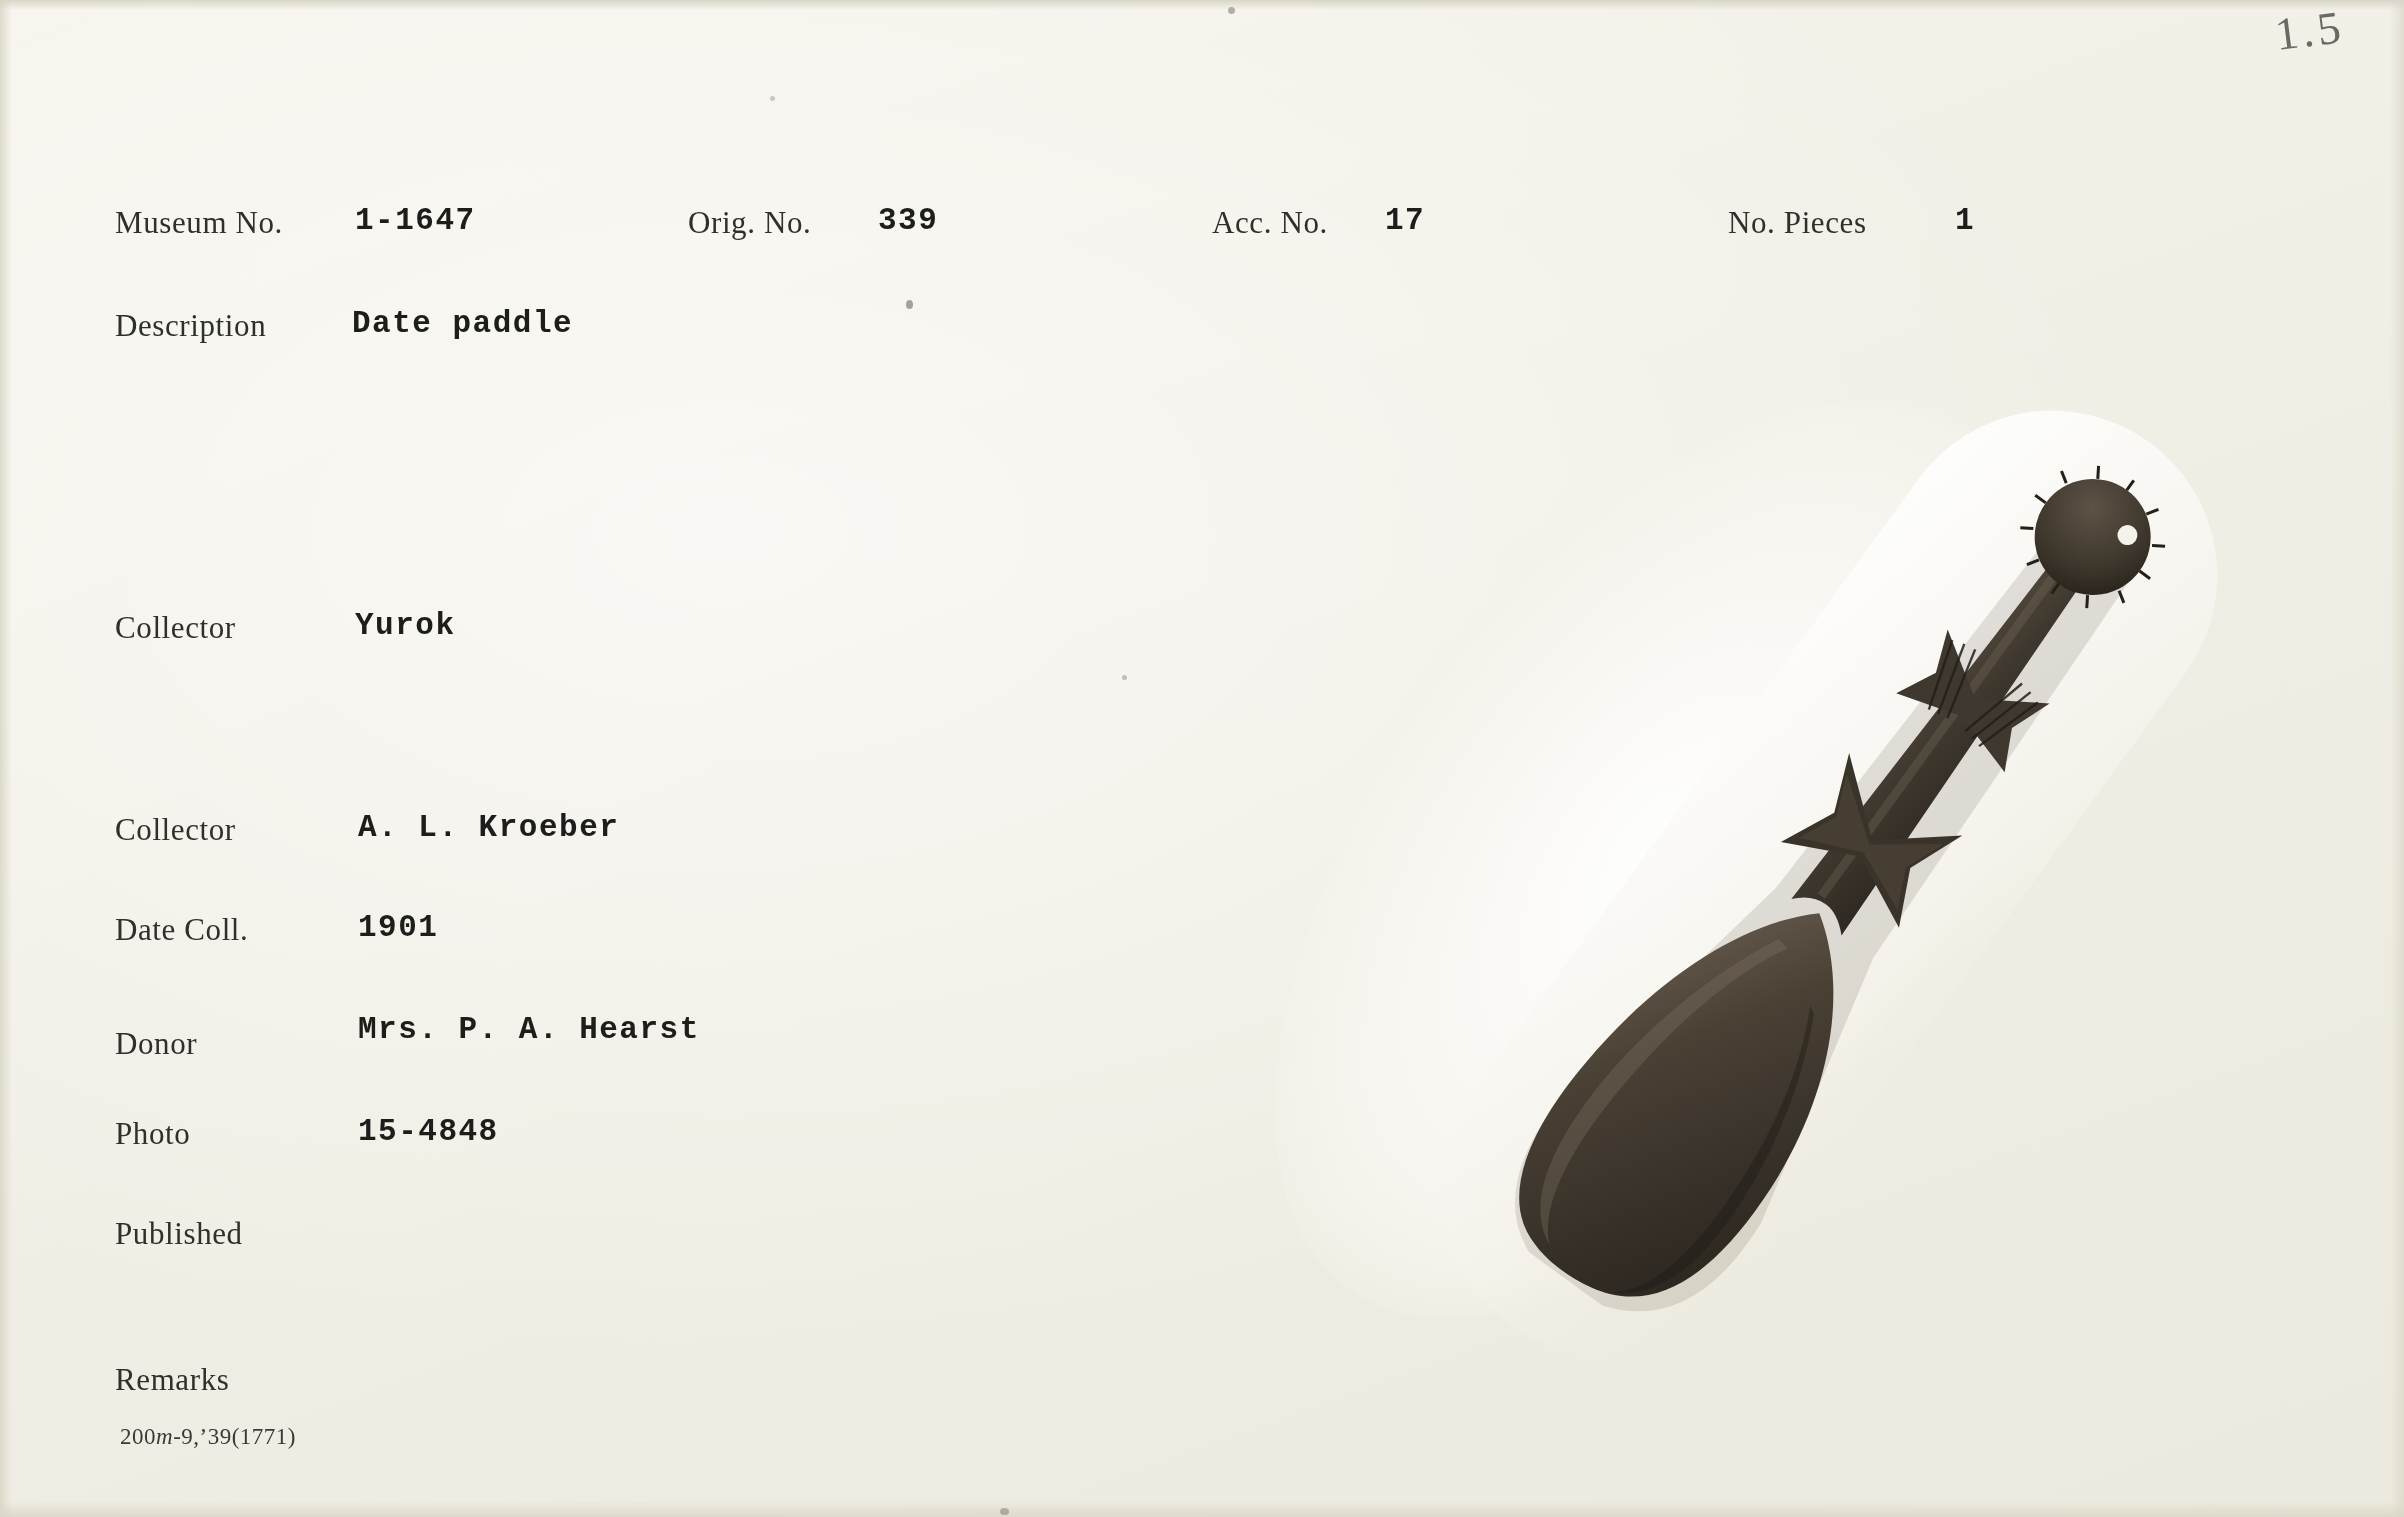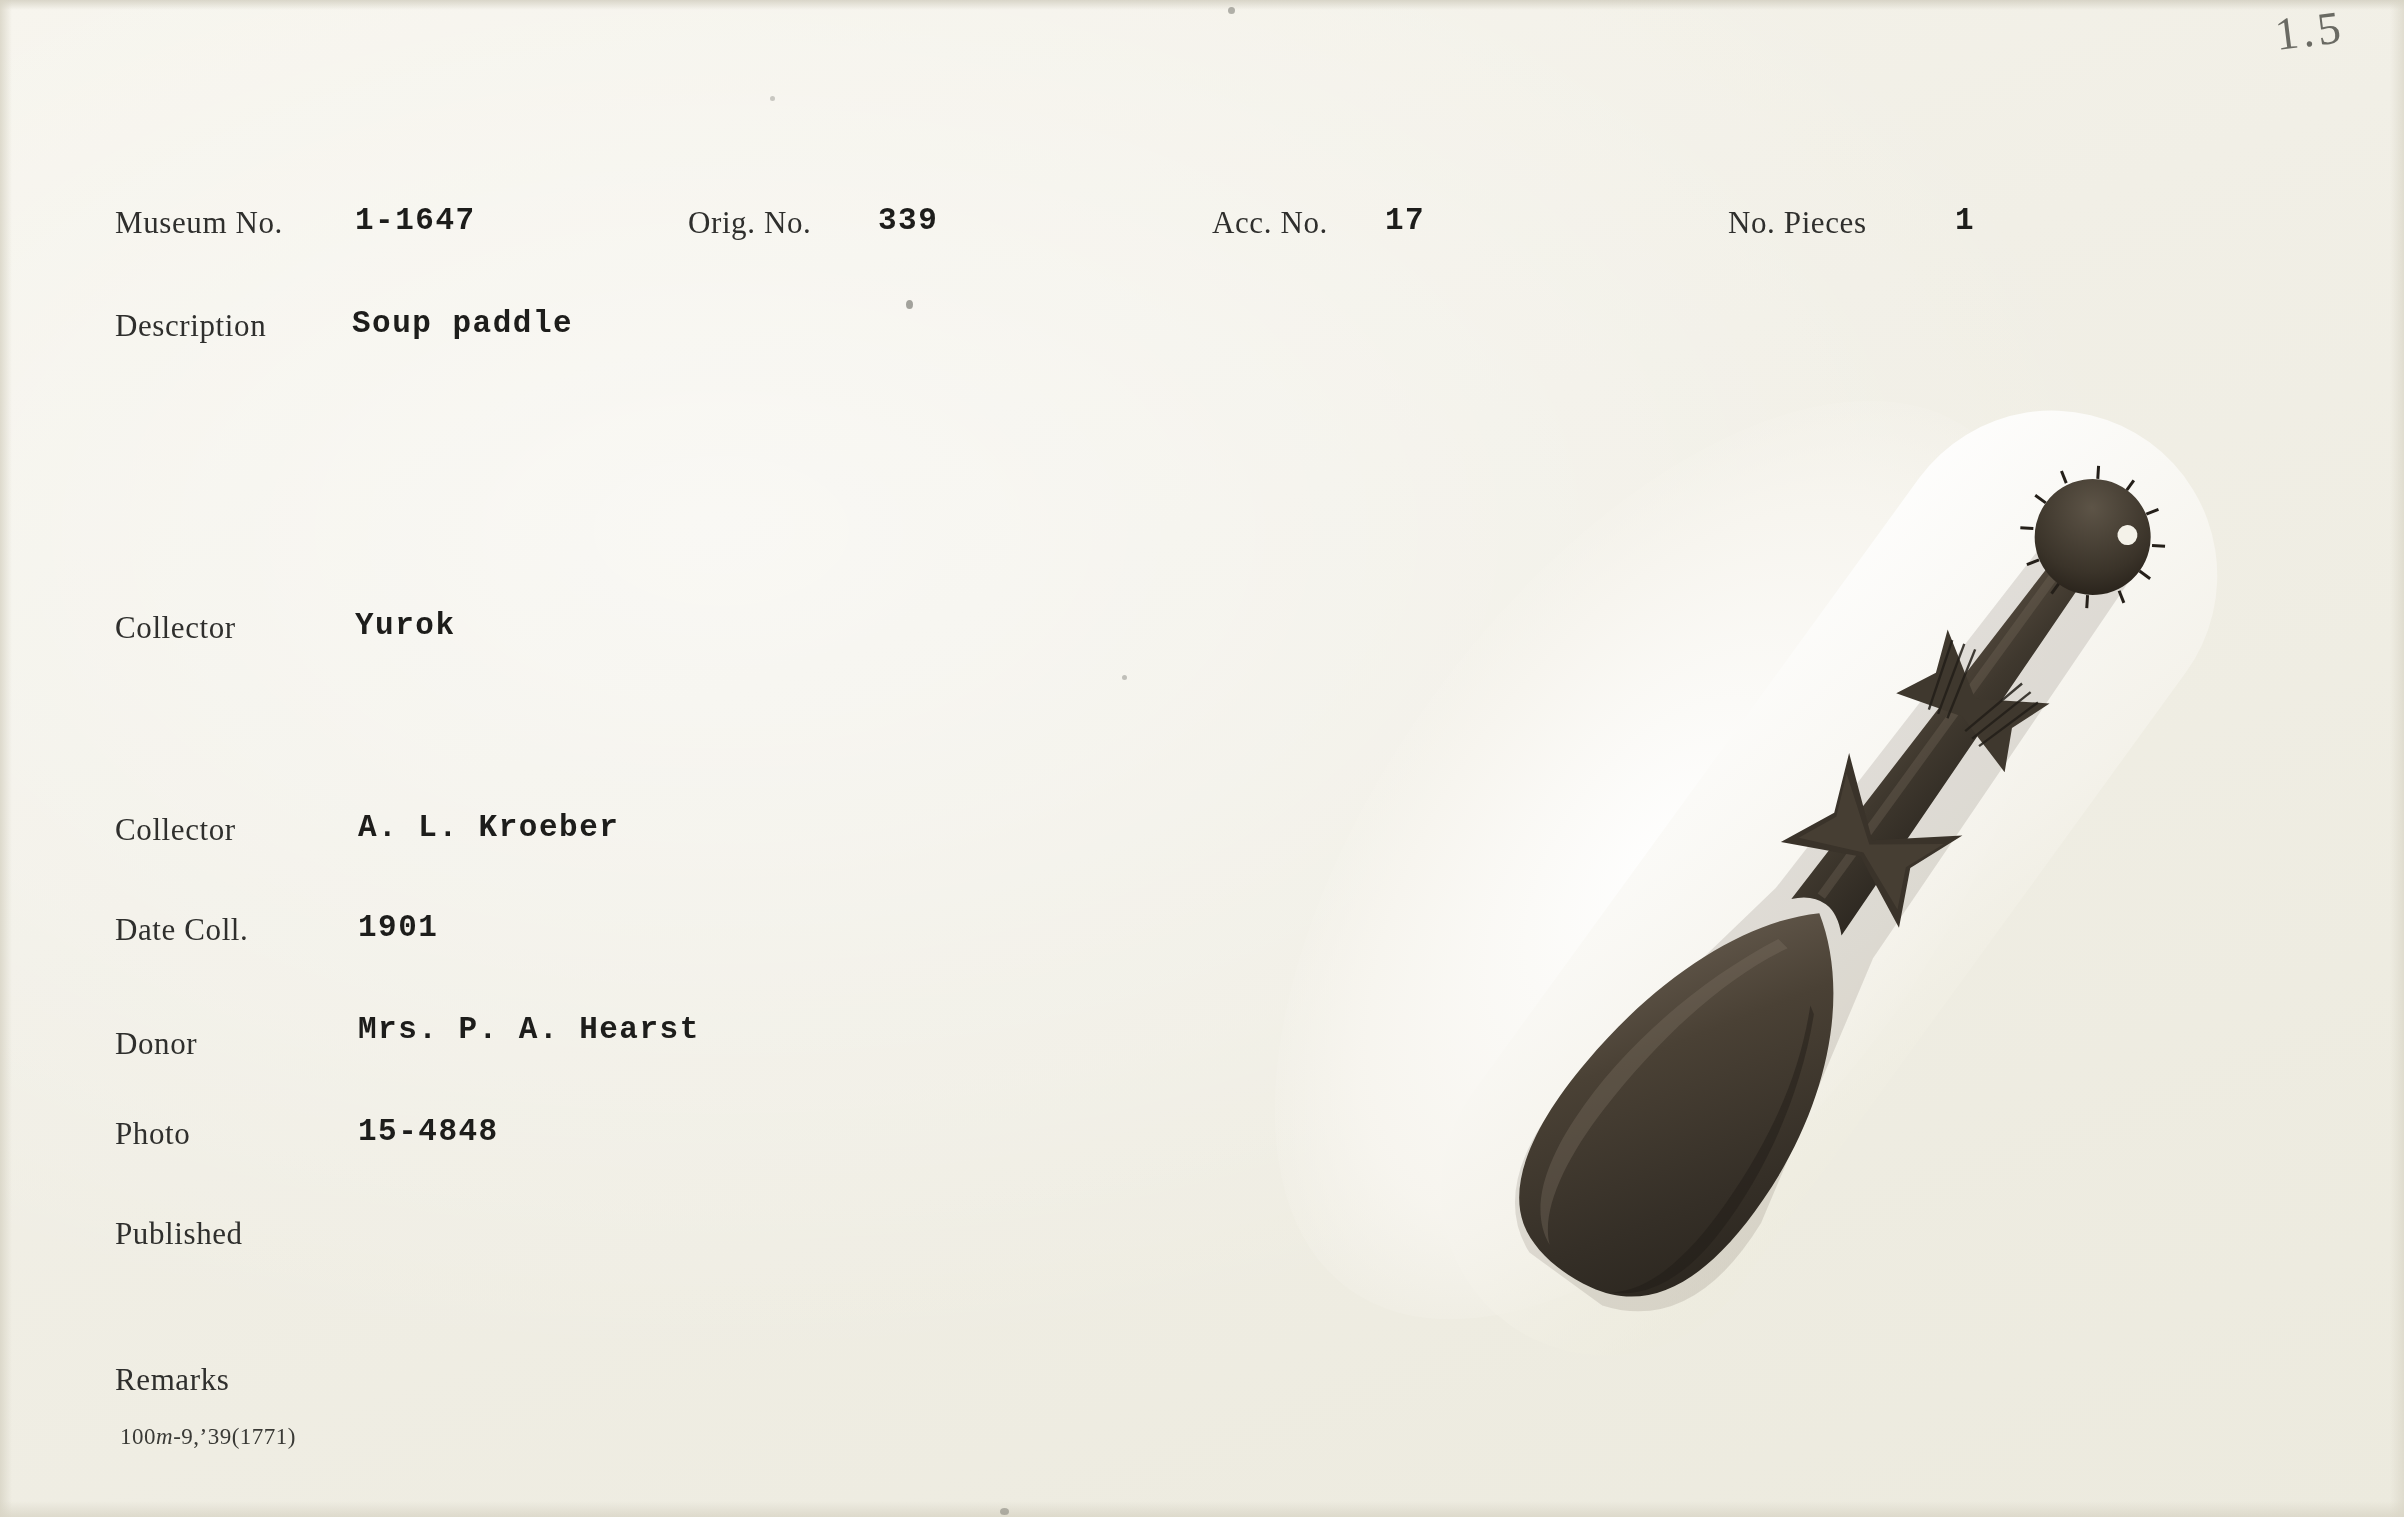--- a/index.html
+++ b/index.html
@@ -151,21 +151,21 @@
   <div class="label" style="left:688px; top:205px;">Orig. No.</div>
   <div class="value" style="left:878px; top:203px;">339</div>
 
   <div class="label" style="left:1212px; top:205px;">Acc. No.</div>
   <div class="value" style="left:1385px; top:203px;">17</div>
 
   <div class="label" style="left:1728px; top:205px;">No. Pieces</div>
   <div class="value" style="left:1955px; top:203px;">1</div>
 
   <div class="label" style="left:115px; top:308px;">Description</div>
-  <div class="value" style="left:352px; top:306px;">Soup paddle</div>
+  <div class="value" style="left:352px; top:306px;">Date paddle</div>
 
   <div class="label" style="left:115px; top:610px;">Collector</div>
   <div class="value" style="left:355px; top:608px;">Yurok</div>
 
   <div class="label" style="left:115px; top:812px;">Collector</div>
   <div class="value" style="left:358px; top:810px;">A. L. Kroeber</div>
 
   <div class="label" style="left:115px; top:912px;">Date Coll.</div>
   <div class="value" style="left:358px; top:910px;">1901</div>
 
@@ -173,21 +173,21 @@
   <div class="value" style="left:358px; top:1012px;">Mrs. P. A. Hearst</div>
 
   <div class="label" style="left:115px; top:1116px;">Photo</div>
   <div class="value" style="left:358px; top:1114px;">15-4848</div>
 
   <div class="label" style="left:115px; top:1216px;">Published</div>
 
   <div class="label" style="left:115px; top:1362px;">Remarks</div>
   <div class="value" style="left:358px; top:1316px;"></div>
 
-  <div id="form-code"><span>100</span><span class="ital">m</span><span>-9,’39(1771)</span></div>
+  <div id="form-code"><span>200</span><span class="ital">m</span><span>-9,’39(1771)</span></div>
 
   <div class="speck" style="left:906px; top:300px; width:7px; height:9px;"></div>
   <div class="speck" style="left:1122px; top:675px; width:5px; height:5px; opacity:0.35;"></div>
   <div class="speck" style="left:770px; top:96px; width:5px; height:5px; opacity:0.3;"></div>
   <div class="speck" style="left:1228px; top:7px; width:7px; height:7px; opacity:0.45;"></div>
   <div class="speck" style="left:1000px; top:1508px; width:9px; height:7px; opacity:0.4;"></div>
 
   <div id="photo-area">
     <div id="paddle-wrap">
       <div id="paddle-halo"></div>

